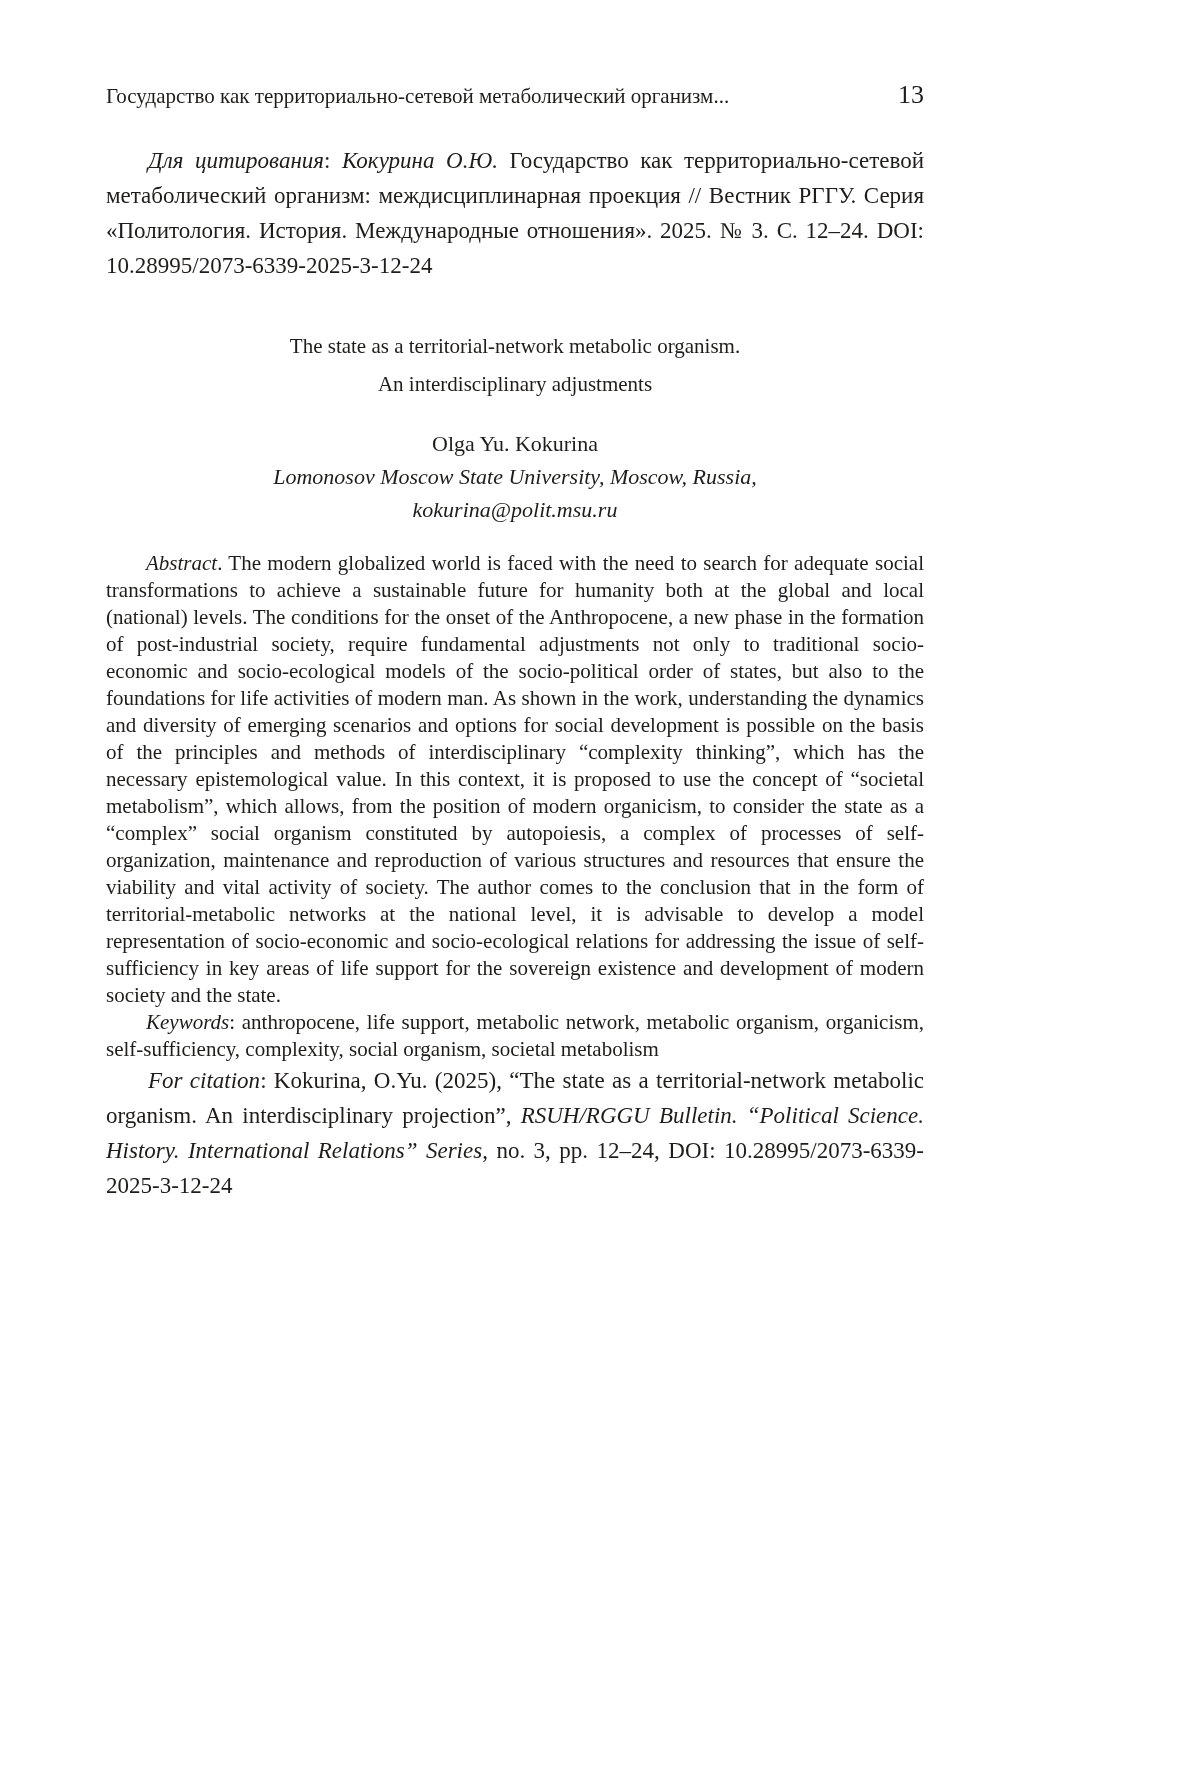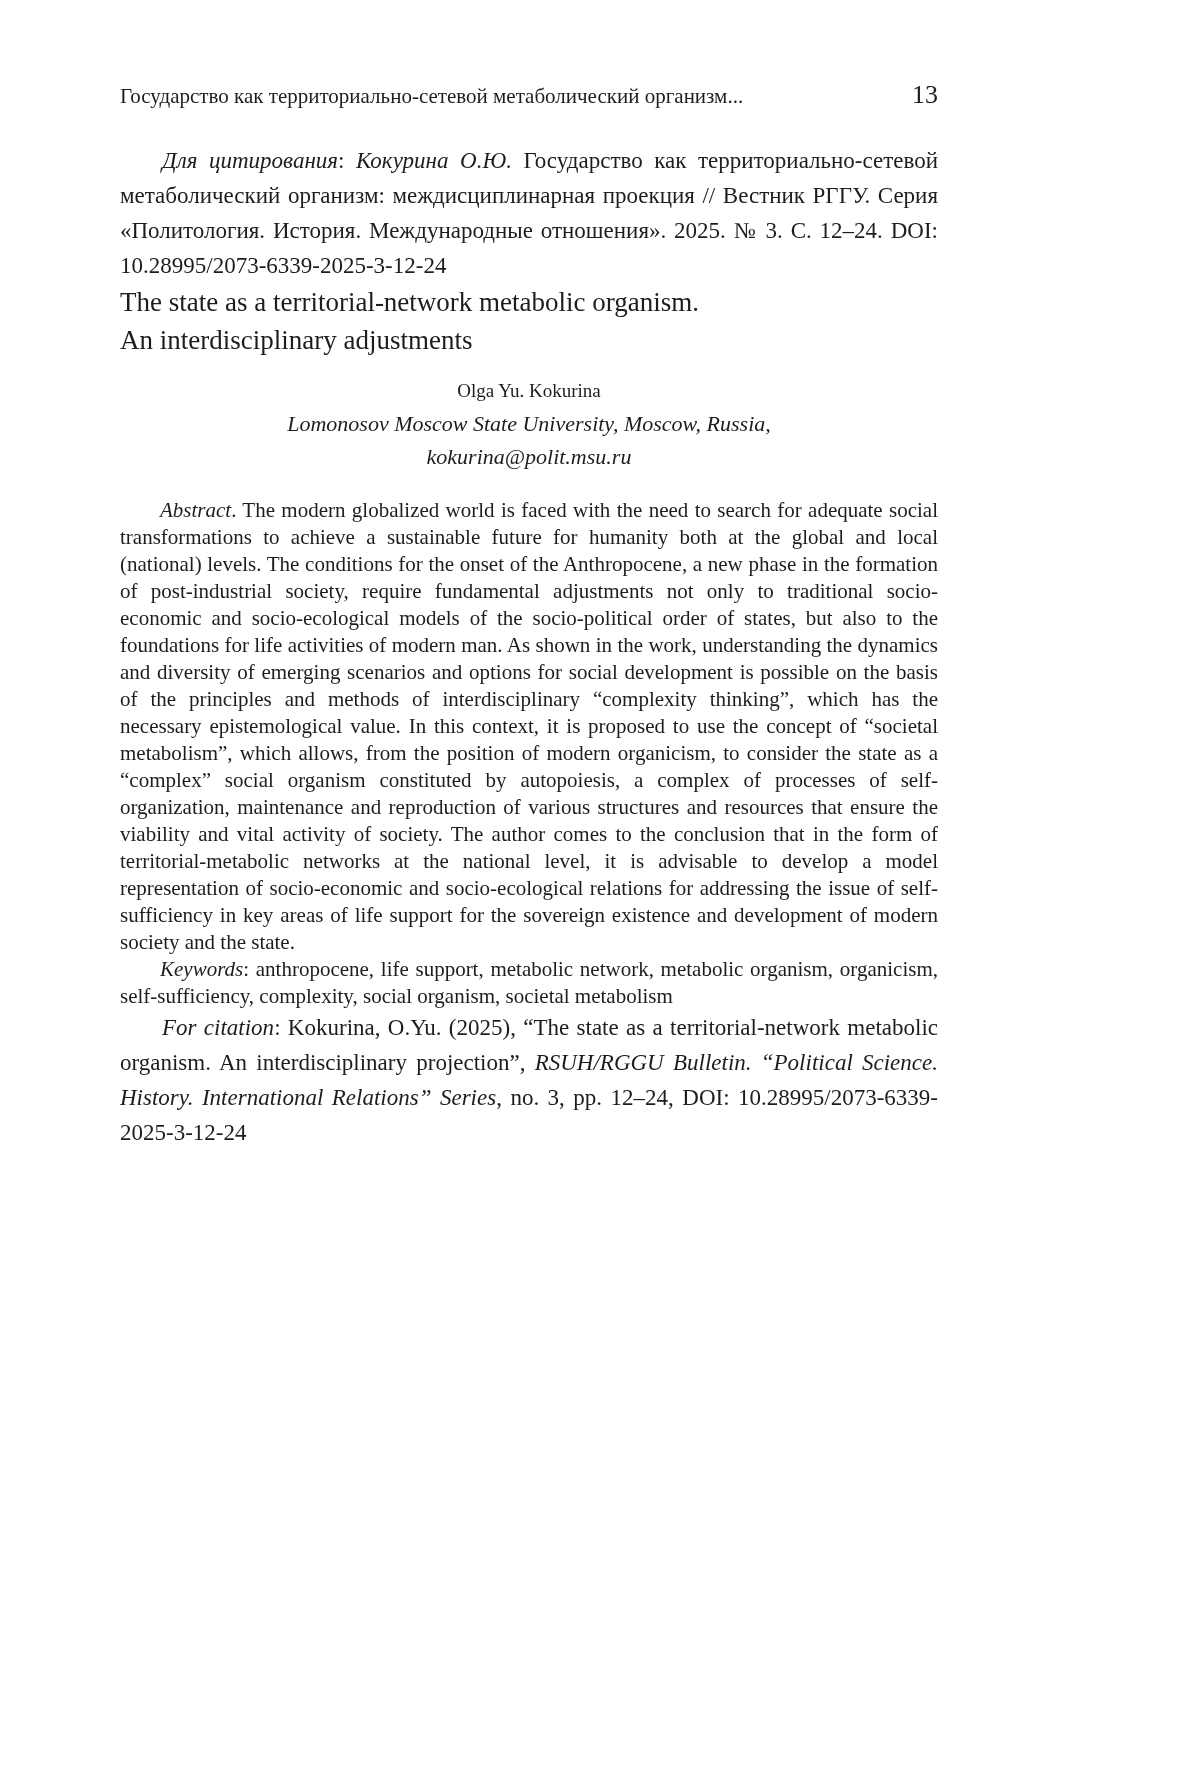--- a/index.html
+++ b/index.html
@@ -9,21 +9,21 @@
   }
   body {
     height: 1780px;
     position: relative;
     font-family: "Liberation Serif", "DejaVu Serif", serif;
     color: #1e1d1b;
     -webkit-font-smoothing: antialiased;
   }
   .page {
     position: absolute;
-    left: 120px;
+    left: 106px;
     top: 0;
     width: 818px;
     height: 1636px;
   }
   .running-head {
     display: flex;
     justify-content: space-between;
     align-items: baseline;
     padding-top: 82px;
     font-size: 21px;
@@ -37,30 +37,31 @@
   }
   .main-size {
     font-size: 23px;
     line-height: 35px;
     text-indent: 42px;
   }
   .citation-ru {
     margin-top: 34px;
   }
   .title {
-    text-align: left;
+    margin-top: 44px;
+    text-align: center;
     font-weight: normal;
-    font-size: 27px;
+    font-size: 21px;
     line-height: 38px;
   }
   .title-line { display: block; }
   .author {
-    margin-top: 16px;
+    margin-top: 25px;
     text-align: center;
-    font-size: 19px;
+    font-size: 22px;
     line-height: 32px;
   }
   .affiliation {
     text-align: center;
     font-style: italic;
     font-size: 22px;
     line-height: 33px;
   }
   .abstract-block {
     margin-top: 24px;

